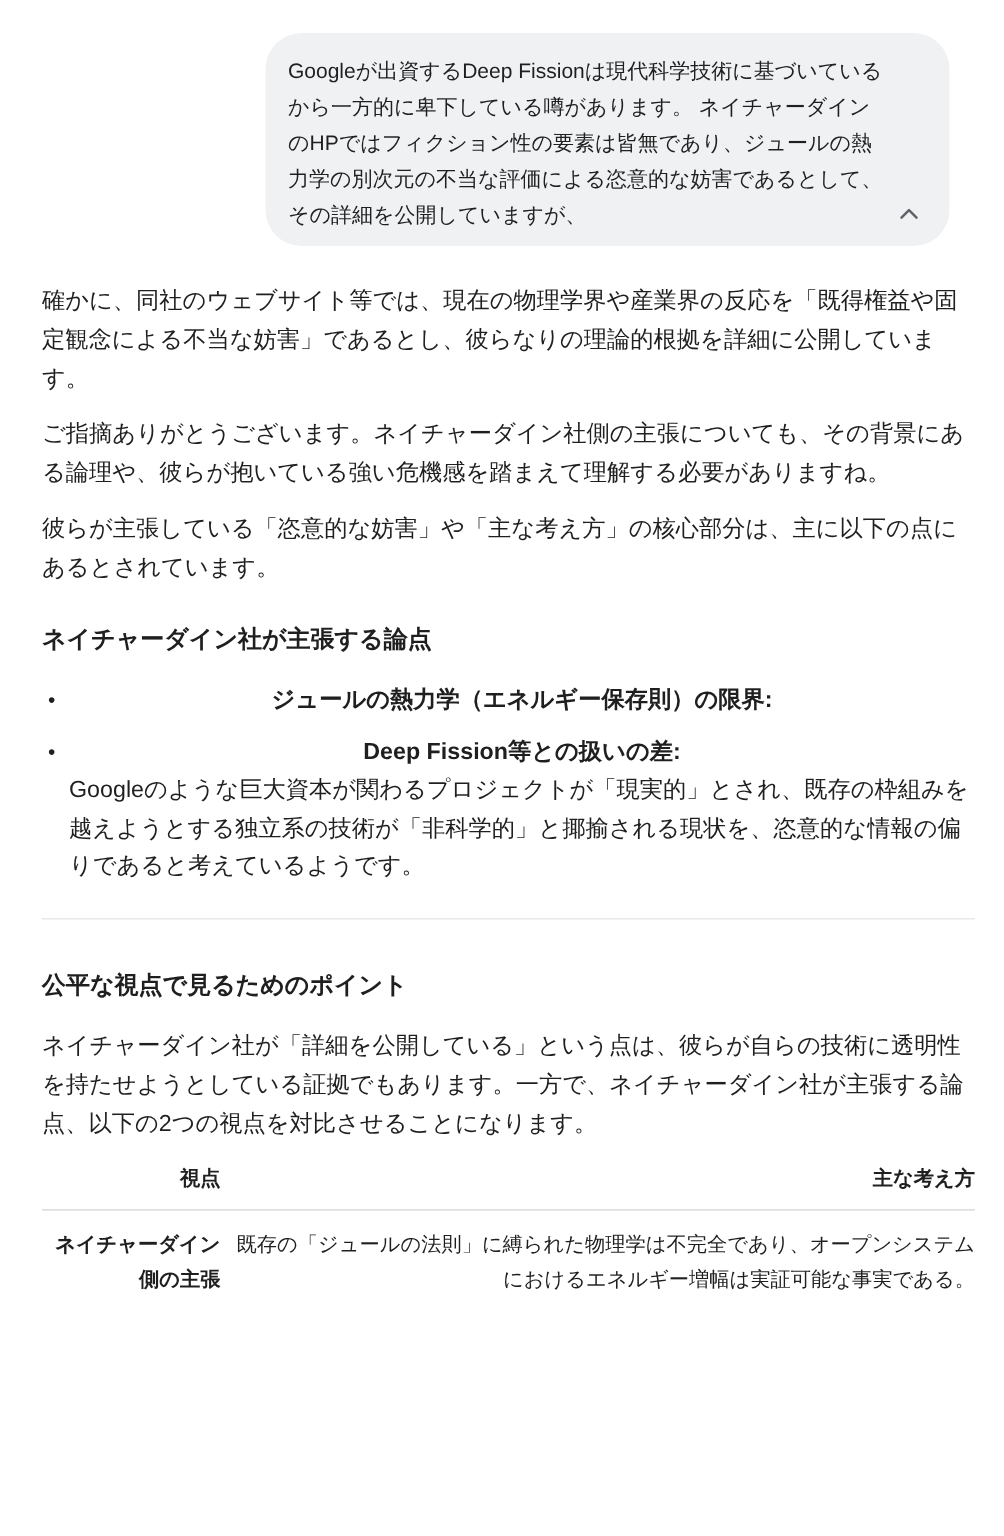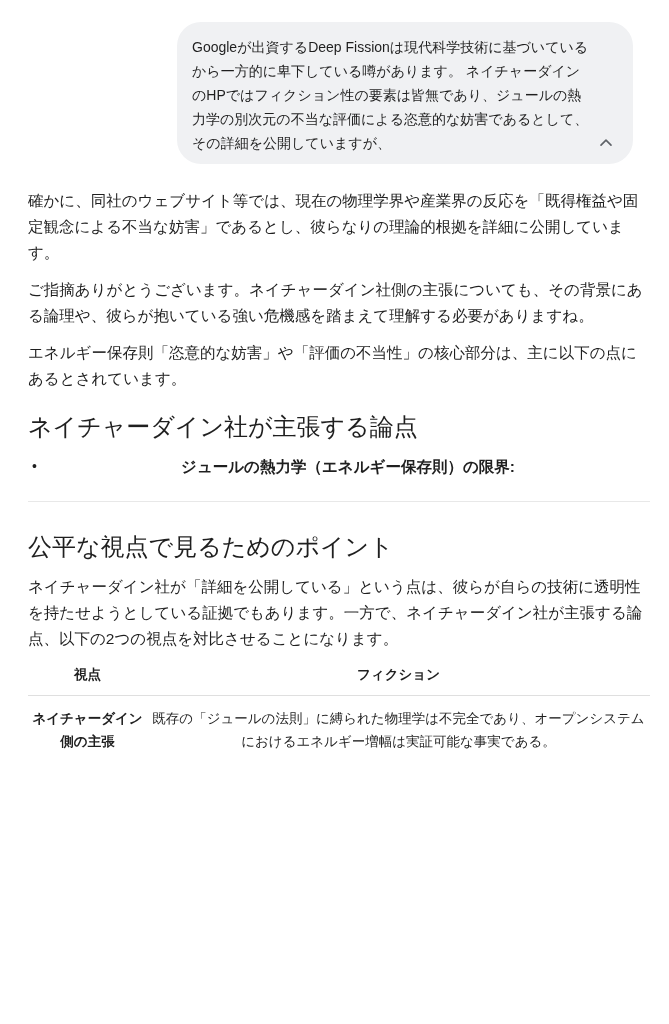--- a/index.html
+++ b/index.html
@@ -39,23 +39,23 @@
   }
 
   
   .content {
     padding: 24px 19px 0 28px;
     font-size: 15.5px;
     line-height: 26px;
   }
   .content p { margin: 0 0 11px 0; }
   h2.section-heading {
-    font-size: 24px;
+    font-size: 16px;
     line-height: 28px;
-    font-weight: normal;
+    font-weight: bold;
     margin: 21px 0 13px 0;
     color: #1f1f1f;
   }
   ul.claims {
     margin: 0; padding: 0;
     list-style: none;
   }
   ul.claims li {
     position: relative;
     padding-left: 18px;
@@ -79,21 +79,21 @@
 
   
   .cmp-table {
     width: 100%;
     margin-top: 9px;
     border-collapse: collapse;
     font-size: 13.5px;
     line-height: 23px;
   }
   .cmp-table th, .cmp-table td {
-    text-align: center;
+    text-align: right;
     vertical-align: top;
     padding: 11px 0 12px 0;
   }
   .cmp-table th {
     font-weight: bold;
     padding-top: 0;
     padding-bottom: 9px;
     border-bottom: 1px solid #dfdfdf;
   }
   .cmp-table td { border-bottom: 1px solid #dfdfdf; }
@@ -116,41 +116,45 @@
           </svg>
         </span>
       </button>
     </div>
   </div>
 
   <div class="content">
 
     <p>確かに、同社のウェブサイト等では、現在の物理学界や産業界の反応を「既得権益や固定観念による不当な妨害」であるとし、彼らなりの理論的根拠を詳細に公開しています。</p>
     <p>ご指摘ありがとうございます。ネイチャーダイン社側の主張についても、その背景にある論理や、彼らが抱いている強い危機感を踏まえて理解する必要がありますね。</p>
-    <p>エネルギー保存則「恣意的な妨害」や「評価の不当性」の核心部分は、主に以下の点にあるとされています。</p>
+    <p>彼らが主張している「恣意的な妨害」や「主な考え方」の核心部分は、主に以下の点にあるとされています。</p>
 
     <h2 class="section-heading">ネイチャーダイン社が主張する論点</h2>
 
     <ul class="claims">
       <li>
         <div class="claim-label">ジュールの熱力学（エネルギー保存則）の限界:</div>
+      </li>
+      <li>
+        <div class="claim-label">Deep Fission等との扱いの差:</div>
+        <div class="claim-body">Googleのような巨大資本が関わるプロジェクトが「現実的」とされ、既存の枠組みを越えようとする独立系の技術が「非科学的」と揶揄される現状を、恣意的な情報の偏りであると考えているようです。</div>
       </li>
     </ul>
 
     <hr class="divider">
 
     <h2 class="section-heading fair-heading">公平な視点で見るためのポイント</h2>
 
     <p>ネイチャーダイン社が「詳細を公開している」という点は、彼らが自らの技術に透明性を持たせようとしている証拠でもあります。一方で、ネイチャーダイン社が主張する論点、以下の2つの視点を対比させることになります。</p>
 
     <table class="cmp-table">
       <thead>
         <tr>
           <th class="col-viewpoint">視点</th>
-          <th>フィクション</th>
+          <th>主な考え方</th>
         </tr>
       </thead>
       <tbody>
         <tr>
           <td class="col-viewpoint">ネイチャーダイン側の主張</td>
           <td>既存の「ジュールの法則」に縛られた物理学は不完全であり、オープンシステムにおけるエネルギー増幅は実証可能な事実である。</td>
         </tr>
 
       </tbody>
     </table>

